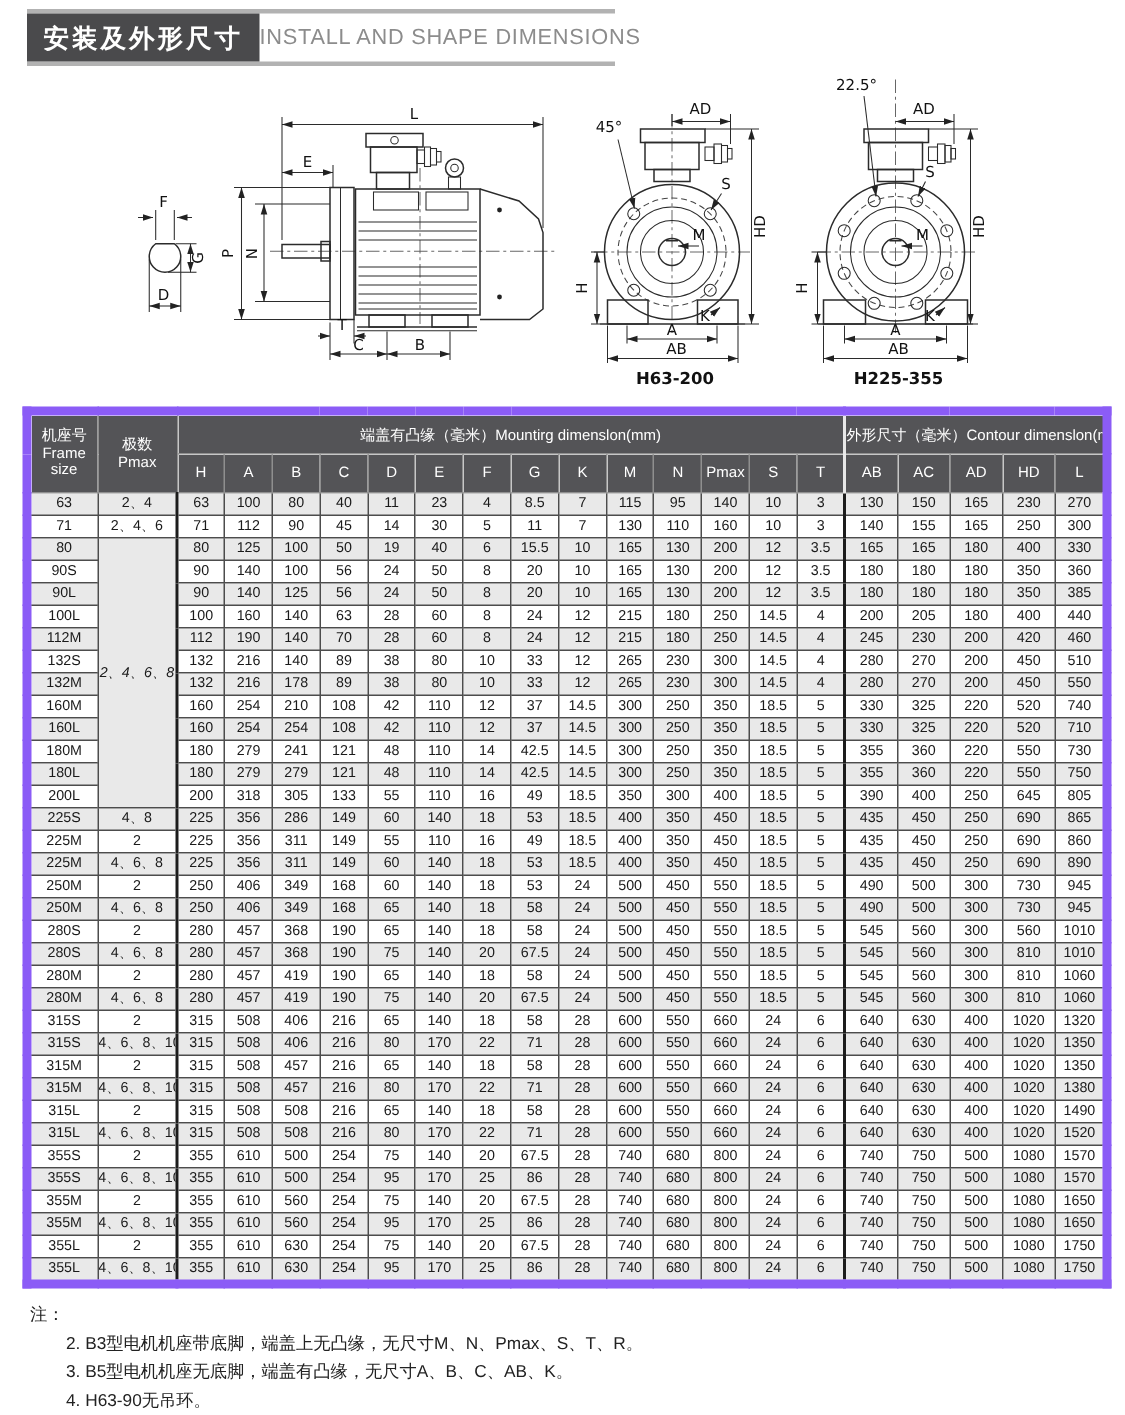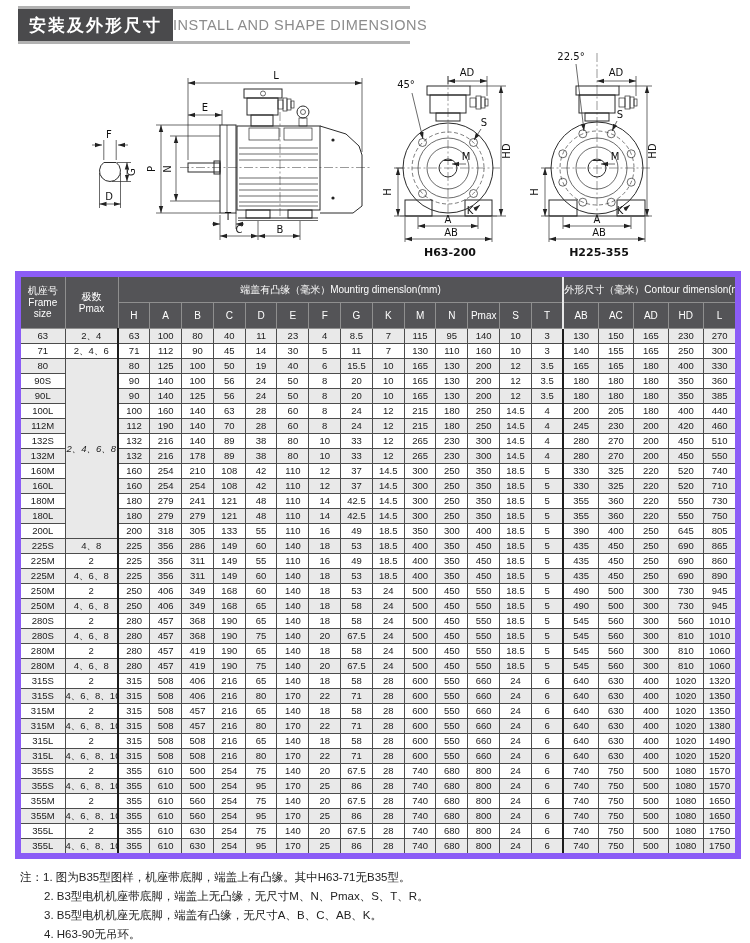--- a/index.html
+++ b/index.html
@@ -1138,21 +1138,20 @@
           <td>500</td>
           <td>1080</td>
           <td>1750</td>
         </tr>
       </tbody>
   </table>
 
   <div class="notes">
     <div class="row">
       <span class="prefix">注：</span>
-      <span>1. 图为B35型图样，机座带底脚，端盖上有凸缘。其中H63-71无B35型。</span>
     </div>
     <div class="row indent">
         <span>2. B3型电机机座带底脚，端盖上无凸缘，无尺寸M、N、Pmax、S、T、R。</span>
       </div>
     <div class="row indent">
         <span>3. B5型电机机座无底脚，端盖有凸缘，无尺寸A、B、C、AB、K。</span>
       </div>
     <div class="row indent">
         <span>4. H63-90无吊环。</span>
       </div>

